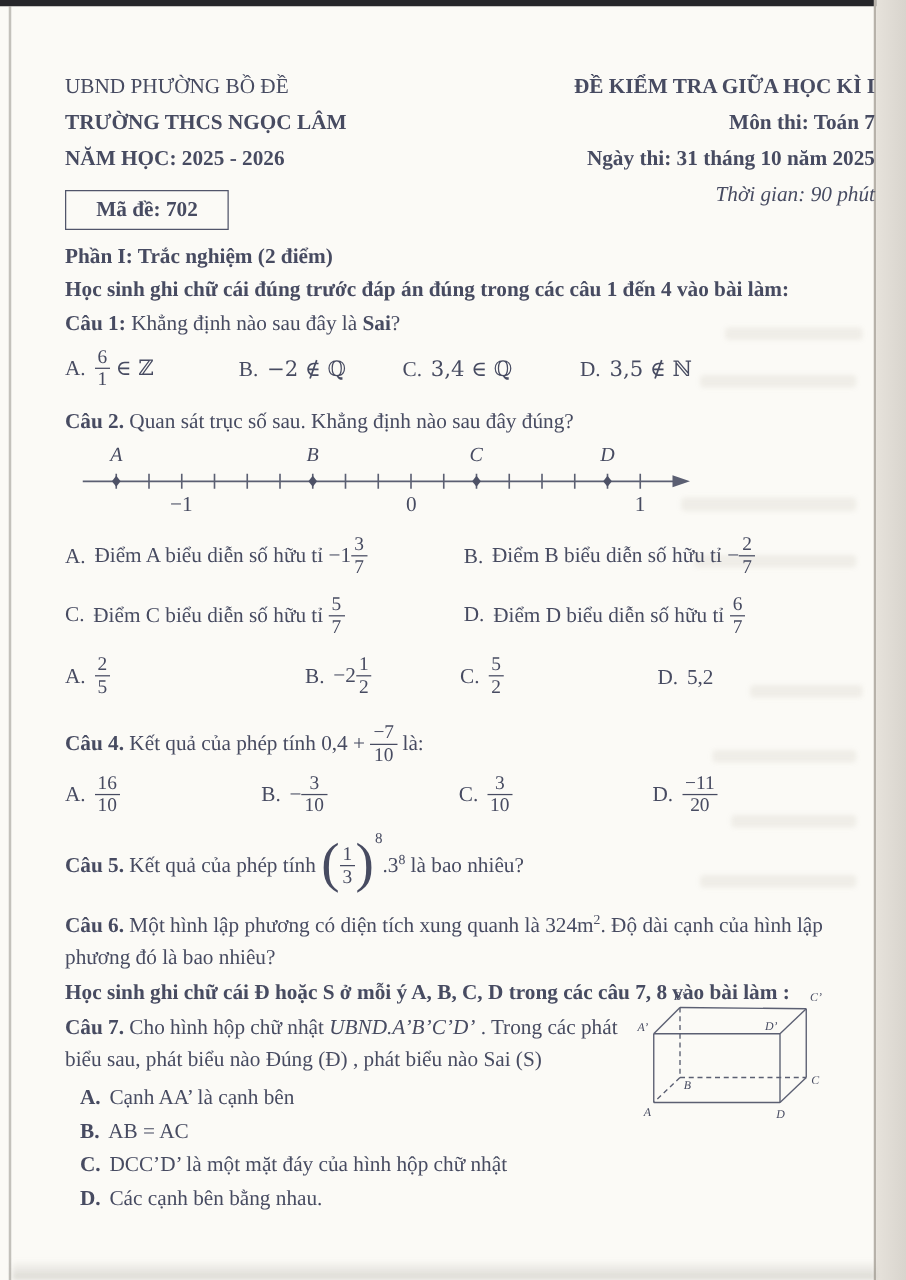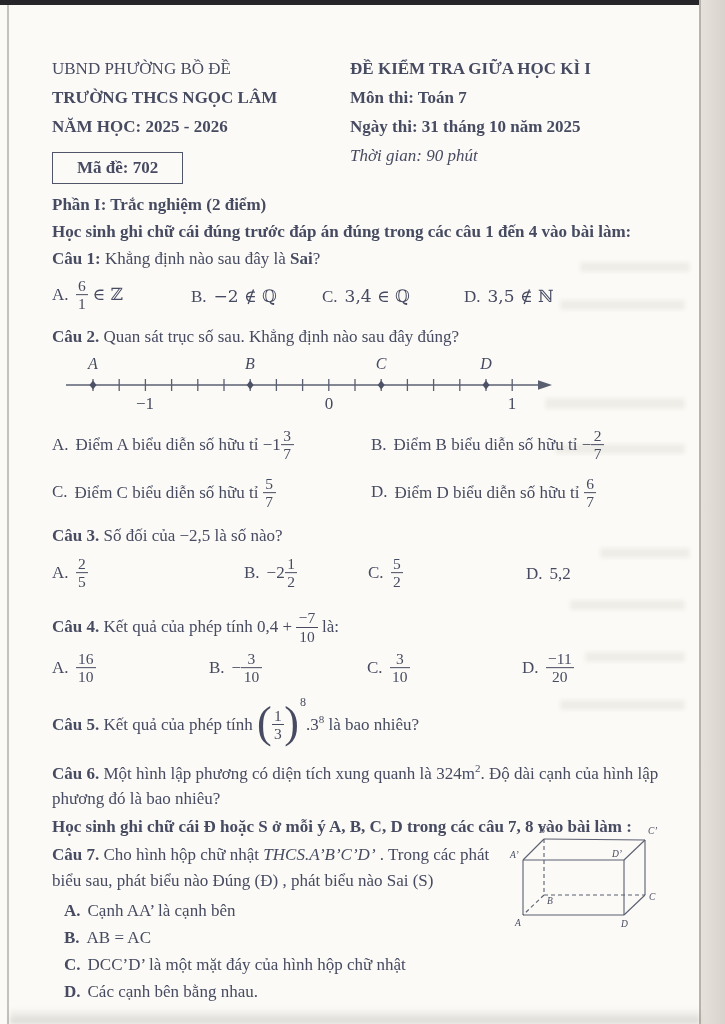--- a/index.html
+++ b/index.html
@@ -17,21 +17,21 @@
     background:linear-gradient(90deg,#e6e2db,#d8d4cd);}
   .bottom-smudge{position:absolute;left:10px;top:1008px;width:690px;height:16px;
     background:linear-gradient(180deg,rgba(130,125,115,0) 0%,rgba(130,125,115,.25) 90%);filter:blur(2px);}
   .bleed{position:absolute;background:rgba(140,132,112,.10);filter:blur(2px);border-radius:3px;}
 
   #content{position:absolute;left:52px;top:0;width:648px;}
 
   
   .hdr{display:flex;padding-top:54px;}
   .hdr-left{width:46%;text-align:left;}
-  .hdr-right{width:54%;text-align:left;}
+  .hdr-right{width:54%;text-align:right;}
   .hline{line-height:29px;}
   .b{font-weight:bold;}
   .it{font-style:italic;}
   .code-box{display:inline-block;border:1.7px solid #51556a;padding:2px 24px;margin-top:11px;font-weight:bold;line-height:26px;}
 
   
   .pheading{margin-top:8px;font-weight:bold;line-height:26px;}
   .note{font-weight:bold;line-height:26px;margin-top:1px;}
   .qline{line-height:26px;margin-top:1px;}
   .qno{font-weight:bold;}
@@ -147,21 +147,20 @@
 
   <div class="optrow" style="height:48px;margin-top:10px;">
     <span class="opt" style="left:0;"><span class="ol">A.</span><span>Điểm A biểu diễn số hữu tỉ </span><span>−1</span><span class="frac"><span class="fnum">3</span><span class="fden">7</span></span></span>
     <span class="opt" style="left:319px;"><span class="ol">B.</span><span>Điểm B biểu diễn số hữu tỉ </span><span>−</span><span class="frac"><span class="fnum">2</span><span class="fden">7</span></span></span>
   </div>
   <div class="optrow" style="height:47px;">
     <span class="opt" style="left:0;"><span class="ol">C.</span><span>Điểm C biểu diễn số hữu tỉ </span><span class="frac"><span class="fnum">5</span><span class="fden">7</span></span></span>
     <span class="opt" style="left:319px;"><span class="ol">D.</span><span>Điểm D biểu diễn số hữu tỉ </span><span class="frac"><span class="fnum">6</span><span class="fden">7</span></span></span>
   </div>
 
-  <div class="qline" style="margin-top:6px;"><span class="qno">Câu 3.</span><span> Số đối của −2,5 là số nào?</span></div>
   <div class="optrow" style="height:46px;margin-top:2px;">
     <span class="opt" style="left:0;"><span class="ol">A.</span><span class="frac"><span class="fnum">2</span><span class="fden">5</span></span></span>
     <span class="opt" style="left:156px;margin-left:36px;"><span class="ol">B.</span><span>−2</span><span class="frac"><span class="fnum">1</span><span class="fden">2</span></span></span>
     <span class="opt" style="left:316px;"><span class="ol">C.</span><span class="frac"><span class="fnum">5</span><span class="fden">2</span></span></span>
     <span class="opt" style="left:474px;"><span class="ol">D.</span><span>5,2</span></span>
   </div>
 
   <div class="qline" style="margin-top:10px;line-height:40px;"><span class="qno">Câu 4.</span><span> Kết quả của phép tính 0,4 + </span><span class="frac"><span class="fnum">−7</span><span class="fden">10</span></span><span> là:</span></div>
   <div class="optrow" style="height:44px;">
     <span class="opt" style="left:0;"><span class="ol">A.</span><span class="frac"><span class="fnum">16</span><span class="fden">10</span></span></span>
@@ -205,21 +204,21 @@
         <text x="2" y="36">A’</text>
         <text x="104" y="35">D’</text>
         <text x="39" y="82">B</text>
         <text x="141" y="78">C</text>
         <text x="7" y="104">A</text>
         <text x="113" y="105">D</text>
       </g>
     </svg>
   </div>
 
-  <div class="qline" style="margin-top:2px;"><span class="qno">Câu 7.</span><span> Cho hình hộp chữ nhật </span><span class="it">THCS.A’B’C’D’</span><span> . Trong các phát biểu  sau, phát biểu nào Đúng (Đ) , phát biểu nào Sai (S)</span></div>
+  <div class="qline" style="margin-top:2px;"><span class="qno">Câu 7.</span><span> Cho hình hộp chữ nhật </span><span class="it">UBND.A’B’C’D’</span><span> . Trong các phát biểu  sau, phát biểu nào Đúng (Đ) , phát biểu nào Sai (S)</span></div>
 
   <div class="q7items">
     <div class="qline" style="margin-top:4px;"><span class="qno ol">A.</span><span>Cạnh AA’ là cạnh bên</span></div>
     <div class="qline"><span class="qno ol">B.</span><span>AB = AC</span></div>
     <div class="qline"><span class="qno ol">C.</span><span>DCC’D’ là một mặt đáy của hình hộp chữ nhật</span></div>
     <div class="qline"><span class="qno ol">D.</span><span>Các cạnh bên bằng nhau.</span></div>
   </div>
 
 </div>
 

